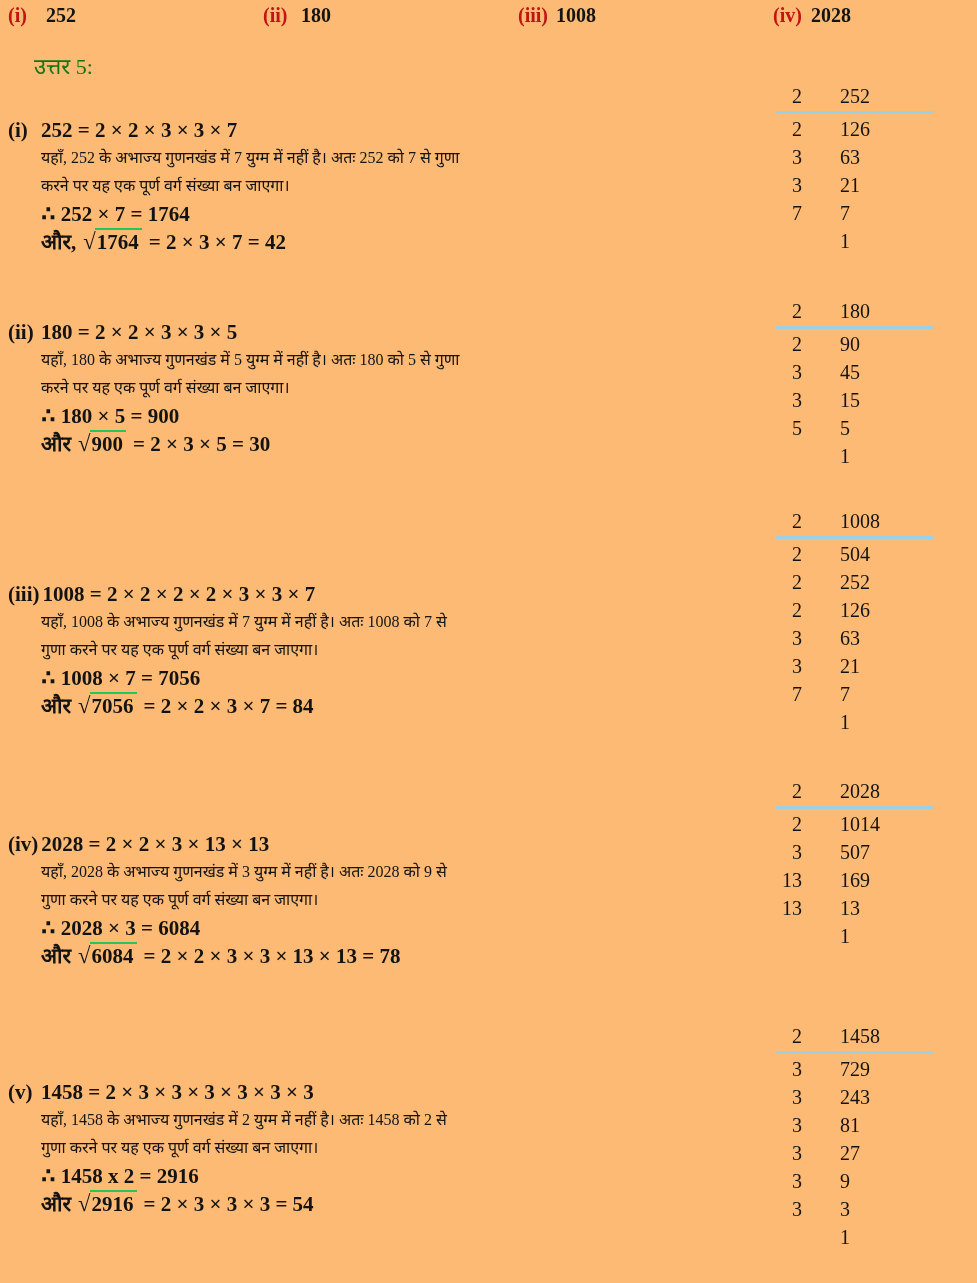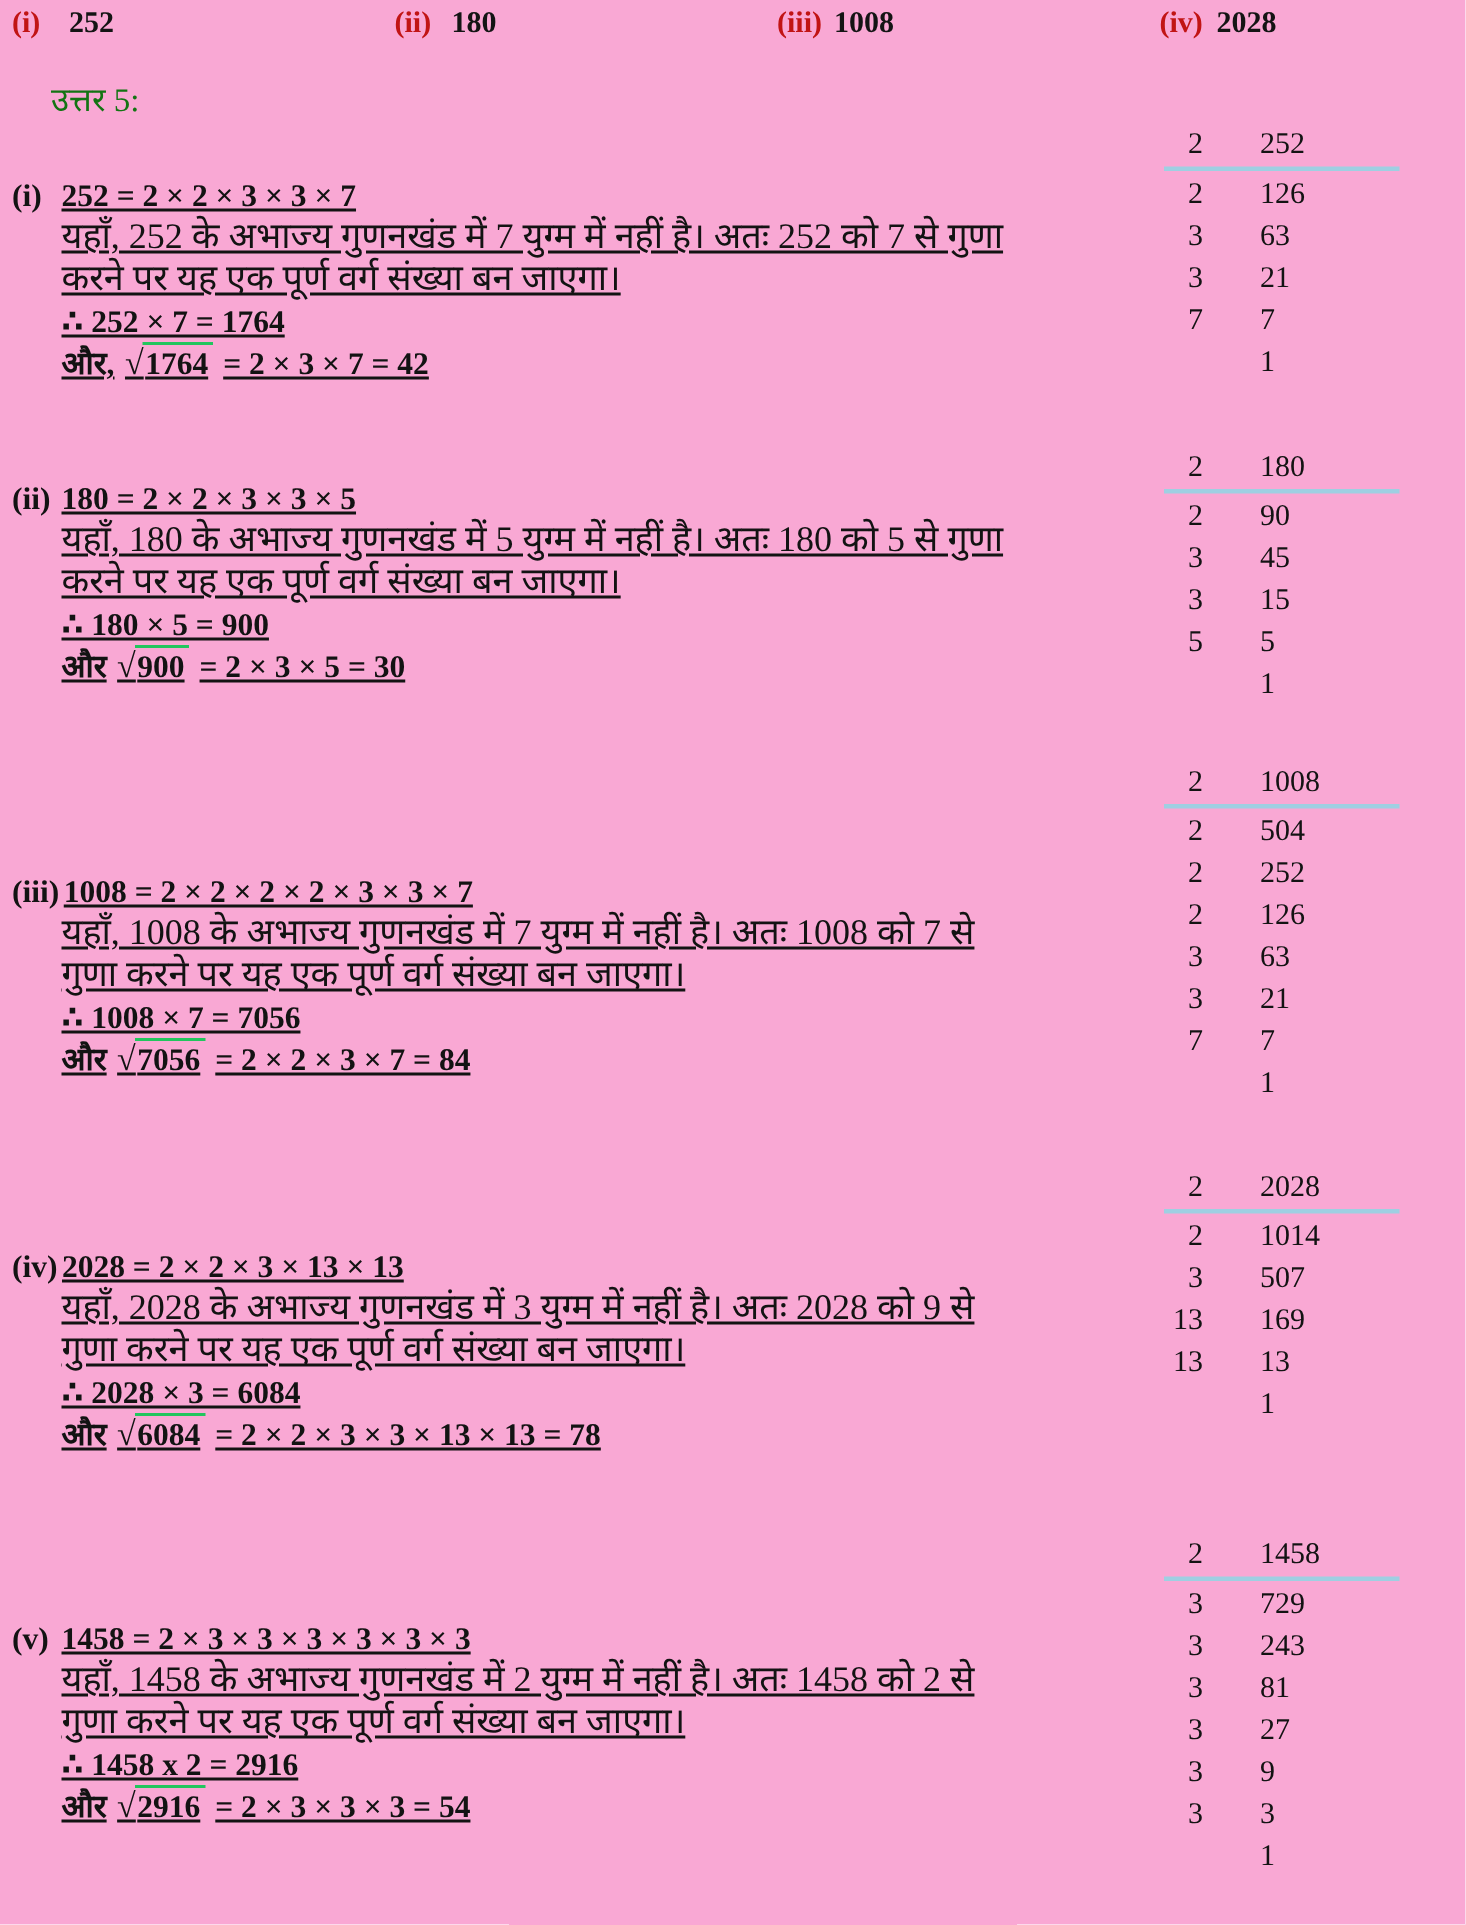--- a/index.html
+++ b/index.html
@@ -1,38 +1,38 @@
 <!DOCTYPE html>
 <html><head>
 <meta charset="utf-8">
 <style>
   html,body{margin:0;padding:0;background:#ffffff;}
   .page{
     position:relative;
     width:977px;height:1283px;
-    background:#f9a8d4;
+    background:#fdba74;
     font-family:"Liberation Serif","DejaVu Sans",serif;
     color:#131313;
     overflow:hidden;
   }
   
   .header{position:absolute;top:2px;left:8px;width:965px;}
   .hrow{height:27px;line-height:27px;white-space:nowrap;}
   .hitem{display:inline-block;width:255px;font-size:20px;}
   .hlabel{color:#c11414;font-weight:700;display:inline-block;min-width:38px;}
   .hval{font-weight:700;color:#141414;}
   .answer-heading{
     position:absolute;top:50px;left:34px;
     font-size:22px;font-weight:400;color:#137413;
   }
   
   .sec{position:absolute;left:8px;width:760px;}
-  .line{line-height:28px;white-space:nowrap;text-decoration:underline;}
+  .line{line-height:28px;white-space:nowrap;}
   .eqline,.eq{font-size:21px;font-weight:600;}
-  .hindi{font-size:24px;font-weight:400;}
+  .hindi{font-size:16px;font-weight:400;}
   .indent{padding-left:33px;}
   .slabel{display:inline-block;min-width:30px;margin-right:3px;font-weight:600;}
   .rootline > span{margin-right:7px;}
   .sqrt{white-space:nowrap;}
   .rsign{font-size:1.08em;margin-right:-1px;}
   .rad{border-top:2px solid #22c55e;padding:0 3px 0 2px;}
   
   .ladder{position:absolute;left:776px;width:157px;font-size:20px;font-weight:400;}
   .lrow{height:28px;line-height:28px;white-space:nowrap;}
   .lhead{border-bottom:3px solid #9fcfe2;height:27px;line-height:25px;margin-bottom:1px;}

